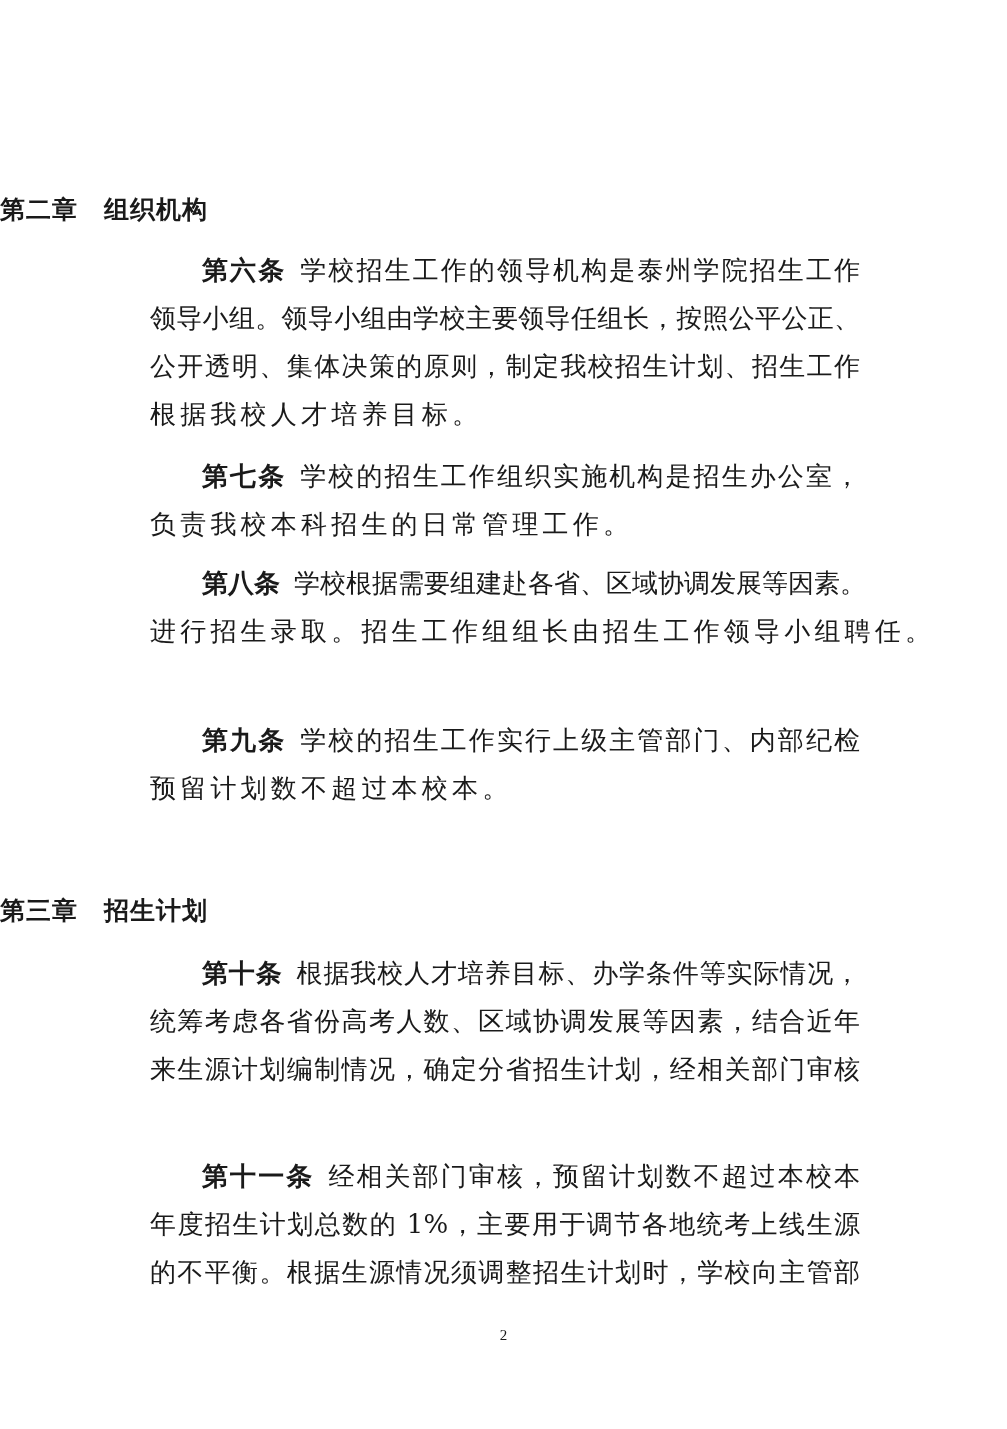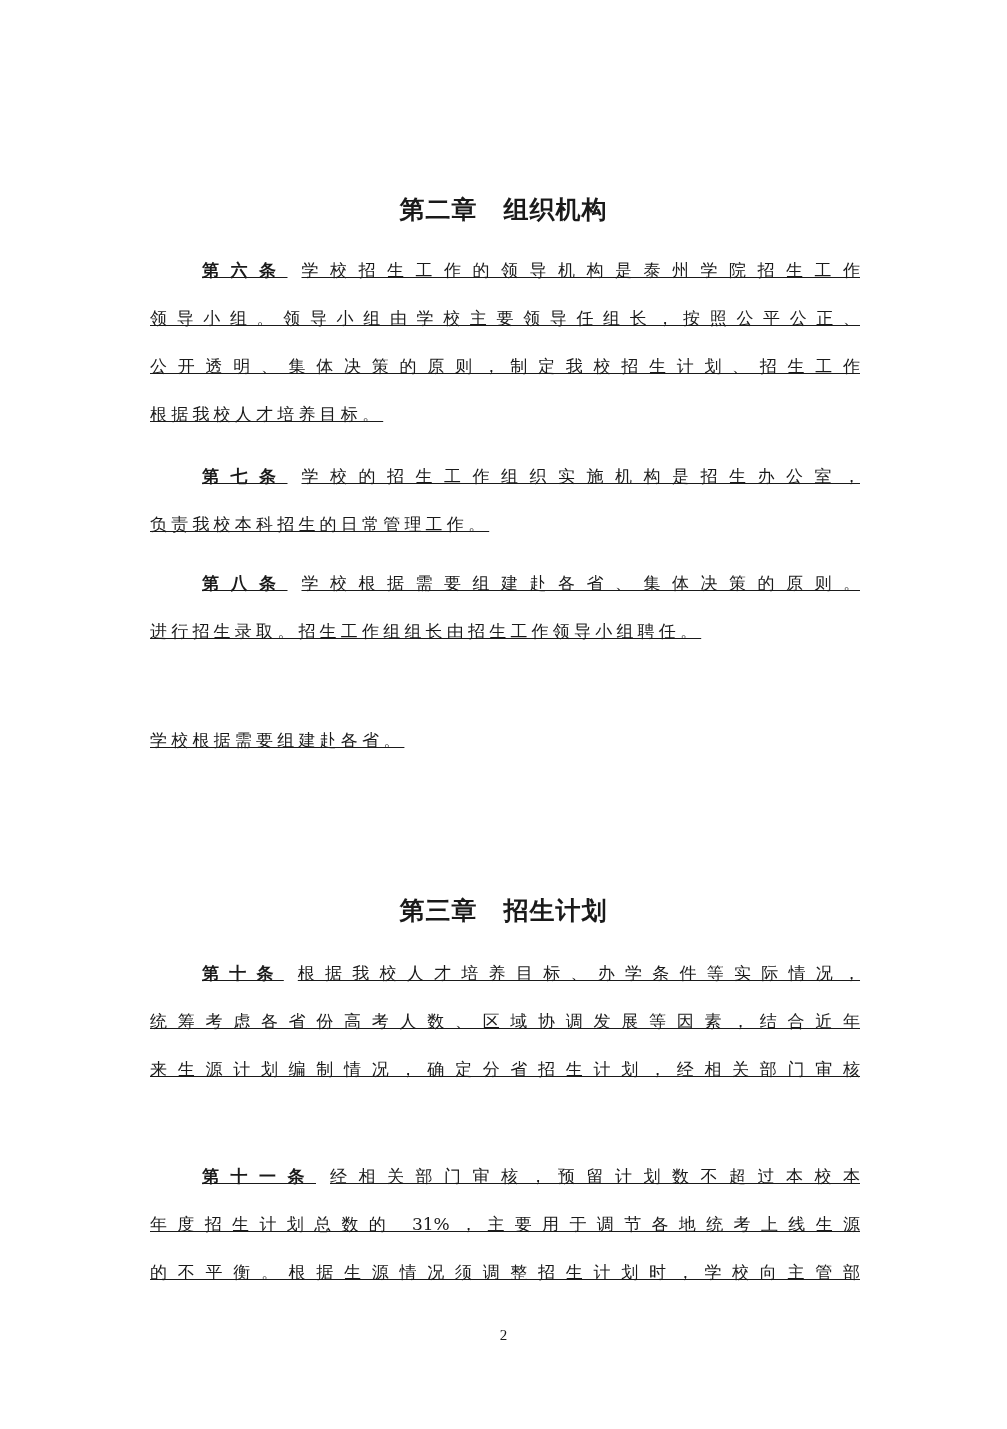--- a/index.html
+++ b/index.html
@@ -18,43 +18,42 @@
     .page {
       position: absolute;
       left: 0; top: 0;
       width: 1007px;
       height: 1429px;
     }
     .chapter-title {
       position: absolute;
       left: 0;
       width: 1007px;
-      text-align: center;
+      text-align: left;
       font-family: "DejaVu Sans", "Liberation Sans", sans-serif;
       font-weight: bold;
       font-size: 25px;
       line-height: 30px;
       letter-spacing: 1px;
       white-space: pre;
     }
     .article {
       position: absolute;
       left: 150px;
       width: 710px;
     }
     .line {
       display: block;
       height: 48px;
       line-height: 48px;
-      font-size: 17px;
+      font-size: 26px;
       white-space: nowrap;
       text-align: justify;
       text-align-last: justify;
       letter-spacing: 0px;
-      text-decoration: underline;
     }
     .line.last {
       text-align-last: left;
       letter-spacing: 4.2px;
     }
     .line.first {
       padding-left: 52px;
     }
     .art-label {
       font-family: "DejaVu Sans", "Liberation Sans", sans-serif;
@@ -85,36 +84,37 @@
     <span class="line">公开透明、集体决策的原则，制定我校招生计划、招生工作</span>
     <span class="line last">根据我校人才培养目标。</span>
   </div>
 
   <div class="article" style="top:452px;">
     <span class="line first"><span class="art-label">第七条</span><span>学校的招生工作组织实施机构是招生办公室，</span></span>
     <span class="line last">负责我校本科招生的日常管理工作。</span>
   </div>
 
   <div class="article" style="top:559px;">
-    <span class="line first"><span class="art-label">第八条</span><span>学校根据需要组建赴各省、集体决策的原则。</span></span>
+    <span class="line first"><span class="art-label">第八条</span><span>学校根据需要组建赴各省、区域协调发展等因素。</span></span>
     <span class="line last">进行招生录取。招生工作组组长由招生工作领导小组聘任。</span>
   </div>
 
   <div class="article" style="top:716px;">
-    <span class="line last">学校根据需要组建赴各省。</span>
+    <span class="line first"><span class="art-label">第九条</span><span>学校的招生工作实行上级主管部门、内部纪检</span></span>
+    <span class="line last">预留计划数不超过本校本。</span>
   </div>
 
   <div class="chapter-title" style="top:896px;">第三章　招生计划</div>
 
   <div class="article" style="top:949px;">
     <span class="line first"><span class="art-label">第十条</span><span>根据我校人才培养目标、办学条件等实际情况，</span></span>
     <span class="line">统筹考虑各省份高考人数、区域协调发展等因素，结合近年</span>
     <span class="line">来生源计划编制情况，确定分省招生计划，经相关部门审核</span>
   </div>
 
   <div class="article" style="top:1152px;">
     <span class="line first"><span class="art-label">第十一条</span><span>经相关部门审核，预留计划数不超过本校本</span></span>
-    <span class="line">年度招生计划总数的 31%，主要用于调节各地统考上线生源</span>
+    <span class="line">年度招生计划总数的 1%，主要用于调节各地统考上线生源</span>
     <span class="line">的不平衡。根据生源情况须调整招生计划时，学校向主管部</span>
   </div>
 
   <div class="page-number">2</div>
 </div>
 
 </body></html>

